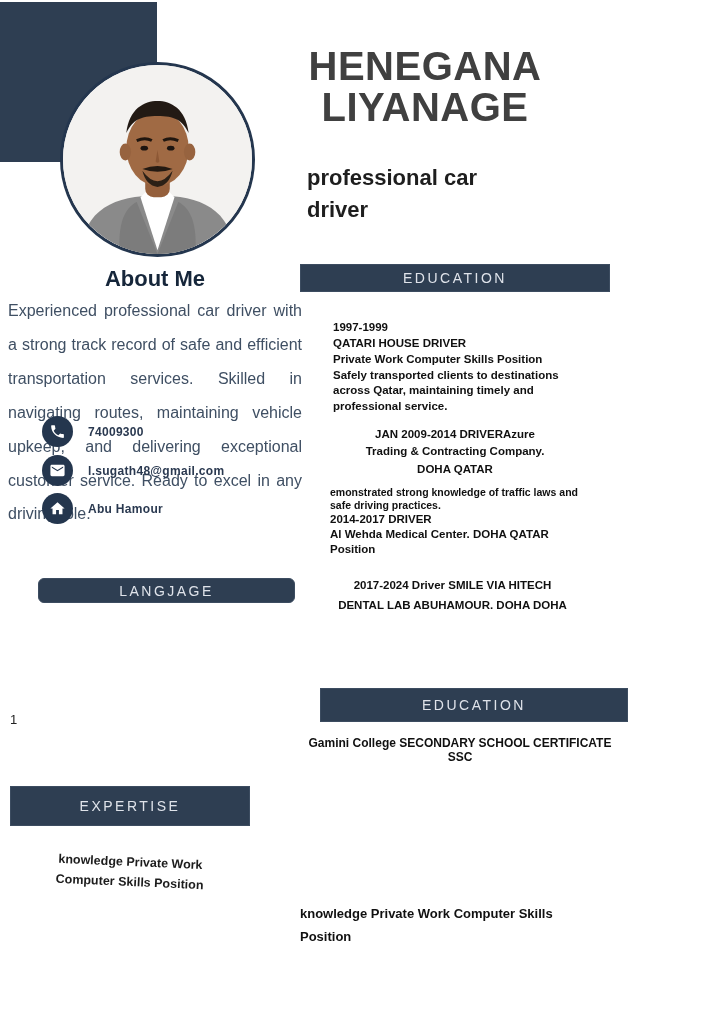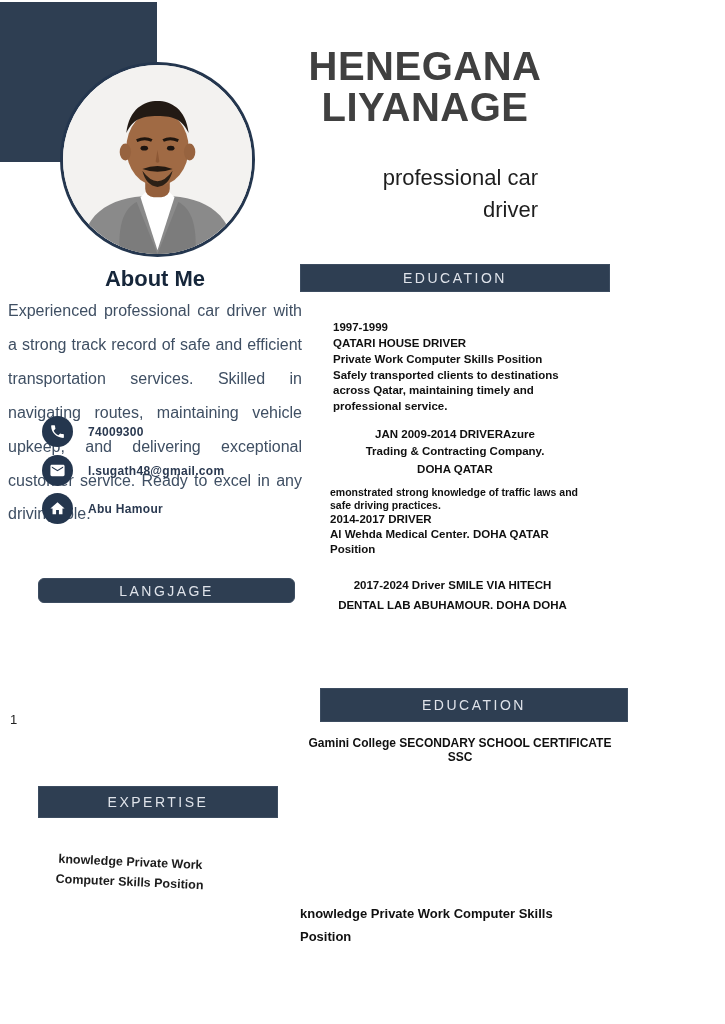--- a/index.html
+++ b/index.html
@@ -10,30 +10,30 @@
   .corner-block{position:absolute;left:0;top:2px;width:157px;height:160px;background:#2e3e52;border-radius:0 0 10px 0;}
 
   
   .photo-wrap{position:absolute;left:60px;top:62px;width:195px;height:195px;border-radius:50%;
     border:3px solid #24364e;background:#f5f4f2;overflow:hidden;box-sizing:border-box;}
   .photo-wrap svg{display:block;width:100%;height:100%;}
 
   
   .name{position:absolute;left:295px;top:46px;width:260px;text-align:center;
     font-size:40px;font-weight:800;line-height:1.02;letter-spacing:.5px;color:#404040;white-space:pre-line;}
-  .subtitle{position:absolute;left:288px;top:162px;width:250px;text-align:right;
-    font-size:22px;font-weight:400;line-height:1.45;color:#1e1e1e;white-space:pre-line;}
+  .subtitle{position:absolute;left:307px;top:162px;width:250px;text-align:left;
+    font-size:22px;font-weight:700;line-height:1.45;color:#1e1e1e;white-space:pre-line;}
 
   
   .banner{position:absolute;background:#2e3e52;color:#dfe3ea;display:flex;align-items:center;justify-content:center;
     font-size:14px;font-weight:400;letter-spacing:2.5px;border:1px solid #3c4c60;box-sizing:border-box;}
   .banner-experience{left:300px;top:264px;width:310px;height:28px;}
   .banner-language{left:38px;top:578px;width:257px;height:25px;border-radius:6px;}
   .banner-education{left:320px;top:688px;width:308px;height:34px;}
-  .banner-expertise{left:10px;top:786px;width:240px;height:32px;margin-left:28px;}
+  .banner-expertise{left:10px;top:786px;width:240px;height:40px;}
   .banner-skills{left:300px;top:858px;width:328px;height:29px;}
 
   
   .about-heading{position:absolute;left:0px;top:266px;width:310px;text-align:center;
     font-size:22px;font-weight:800;color:#16263a;}
   .about-text{position:absolute;left:8px;top:294px;width:294px;
     font-size:16px;font-weight:500;line-height:2.12;color:#3f4f63;text-align:justify;}
 
   
   .contact-item{position:absolute;left:42px;display:flex;align-items:center;gap:15px;}

